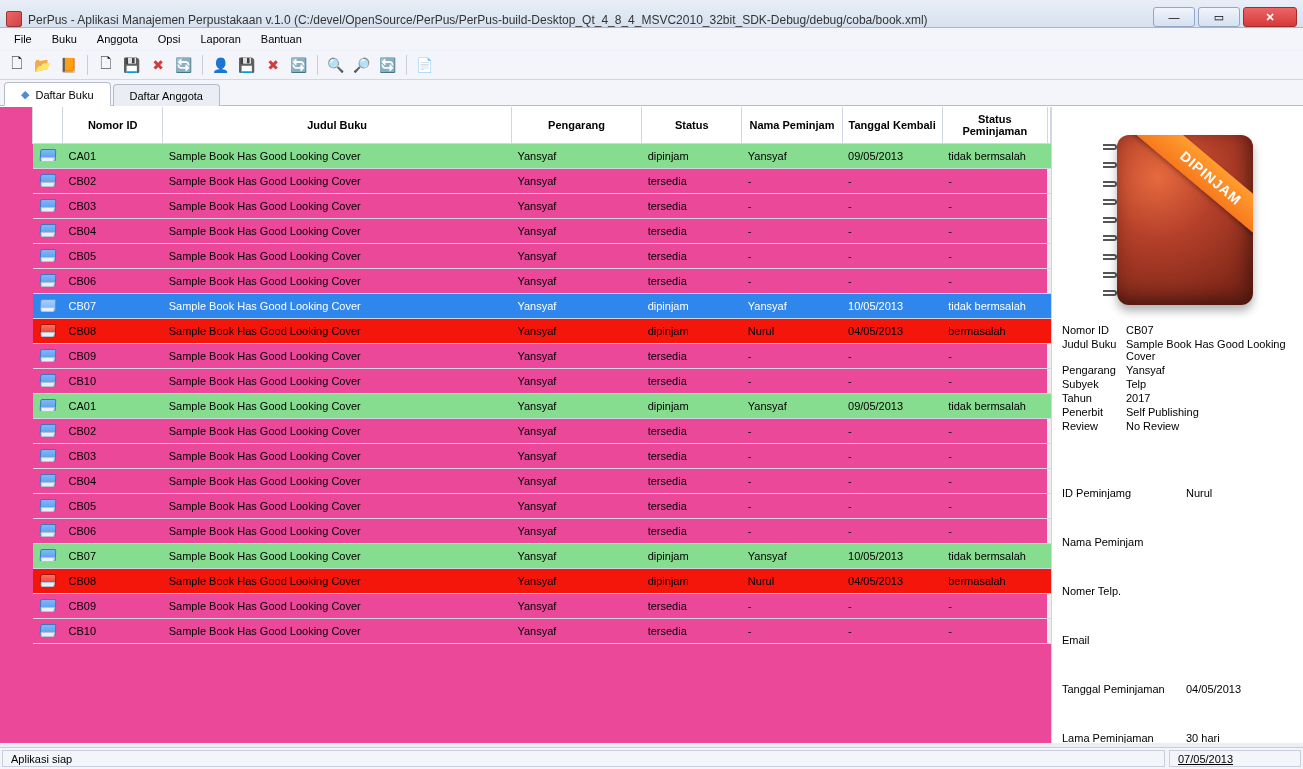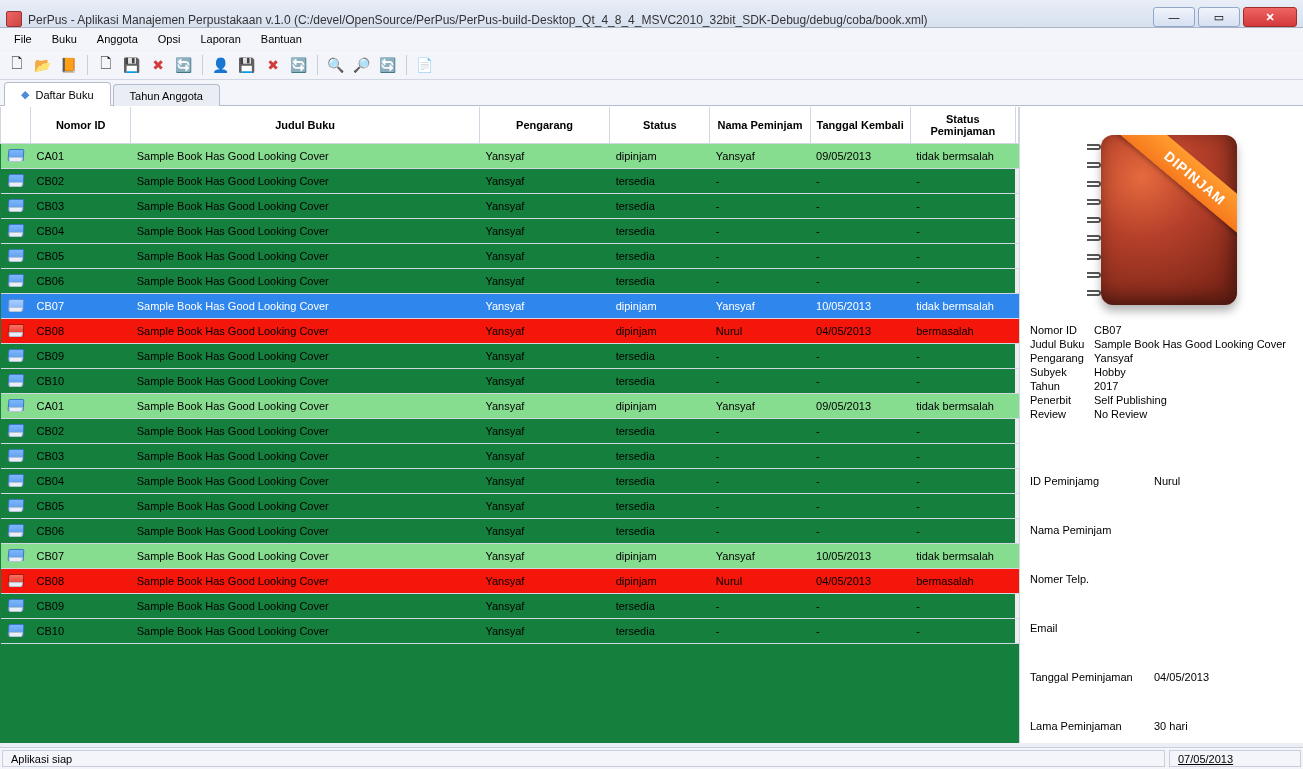--- a/index.html
+++ b/index.html
@@ -22,21 +22,21 @@
   .tb-btn { width: 22px; height: 22px; display: flex; align-items: center; justify-content: center; font-size: 14px; cursor: default; border: 1px solid transparent; border-radius: 2px; }
   .tb-sep { width: 1px; height: 20px; background: #c8ceda; margin: 0 3px; }
 
   
   .tabstrip { height: 26px; background: #f3f5fa; display: flex; align-items: flex-end; padding: 0 4px; border-bottom: 1px solid #b4bccc; position: relative; z-index: 2; }
   .tab { padding: 5px 16px 4px; background: #eaedf4; border: 1px solid #b4bccc; border-bottom: none; border-top-left-radius: 4px; border-top-right-radius: 4px; margin-right: 2px; margin-bottom: -1px; cursor: default; display: flex; align-items: center; gap: 6px; }
   .tab.active { background: #fff; border-bottom: 1px solid #fff; }
   .tab .tab-ico { color: #4f8bd6; font-size: 11px; }
 
   
-  .content { display: flex; width: 100%; height: 637px; background: #15803d; border-top: 1px solid #fff; }
+  .content { display: flex; width: 100%; height: 637px; background: #ec4899; border-top: 1px solid #fff; padding-left: 32px; }
   .table-pane { width: 1020px; overflow: hidden; position: relative; border-right: 1px solid #d0d6e2; }
   .side-pane { flex: 1; padding: 0 6px; background: #fff; overflow: hidden; display: flex; flex-direction: column; }
 
   
   table.books { width: 100%; border-collapse: collapse; table-layout: fixed; }
   table.books th { background: #fff; font-weight: bold; font-size: 11px; border: 1px solid #d0d6e2; border-top: none; padding: 6px 6px; text-align: center; }
   table.books td { border-bottom: 1px solid #d0d6e2; padding: 6px 6px; font-size: 11px; white-space: nowrap; overflow: hidden; }
   table.books td.iconcell { text-align: center; padding: 4px 2px; }
   .row-green { background: #87dd8f; }
   .row-blue  { background: #2f86ec; color: #fff; }
@@ -111,21 +111,21 @@
   <div class="tb-sep"></div>
   <div class="tb-btn">📄</div>
 </div>
 
 <div class="tabstrip">
   <div class="tab active">
     <span class="tab-ico">◆</span>
     <span>Daftar Buku</span>
   </div>
   <div class="tab">
-    <span>Tahun Anggota</span>
+    <span>Daftar Anggota</span>
   </div>
 </div>
 
 <div class="content">
   <div class="table-pane">
     <table class="books">
       <colgroup>
         <col style="width:30px">
           <col style="width:100px">
           <col style="width:348px">
@@ -402,21 +402,21 @@
       <div>
           <span>Judul Buku</span>
           <span>Sample Book Has Good Looking Cover</span>
         </div>
       <div>
           <span>Pengarang</span>
           <span>Yansyaf</span>
         </div>
       <div>
           <span>Subyek</span>
-          <span>Hobby</span>
+          <span>Telp</span>
         </div>
       <div>
           <span>Tahun</span>
           <span>2017</span>
         </div>
       <div>
           <span>Penerbit</span>
           <span>Self Publishing</span>
         </div>
       <div>

